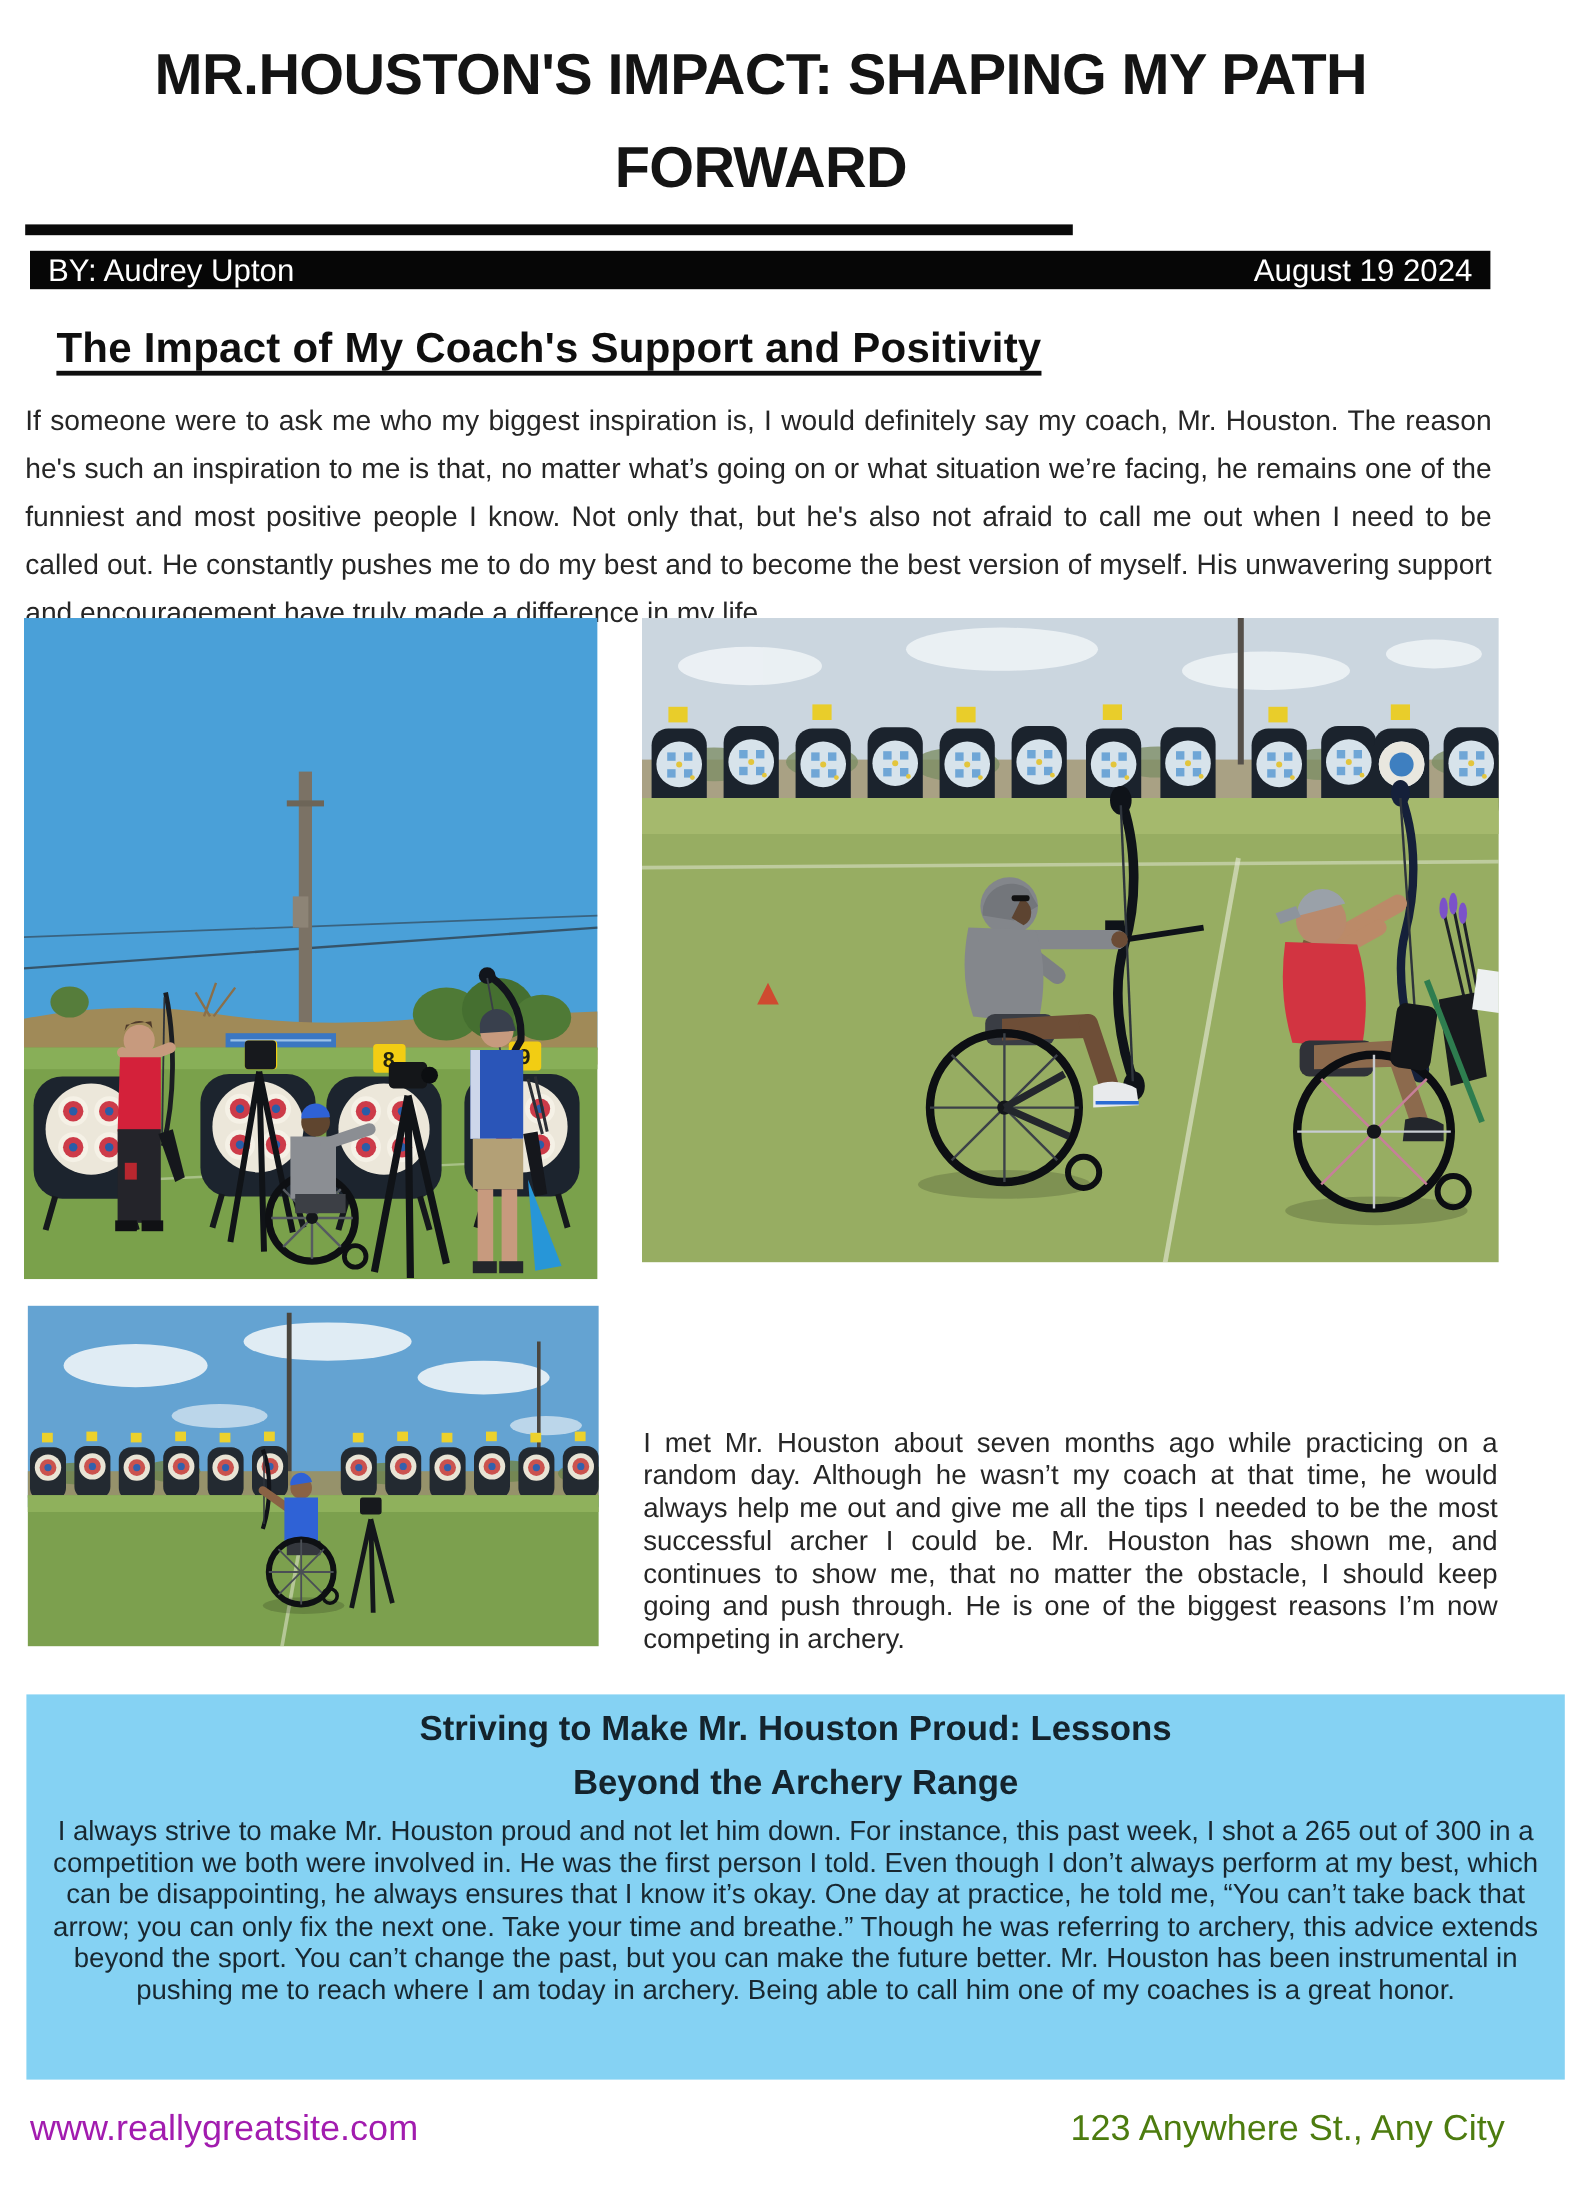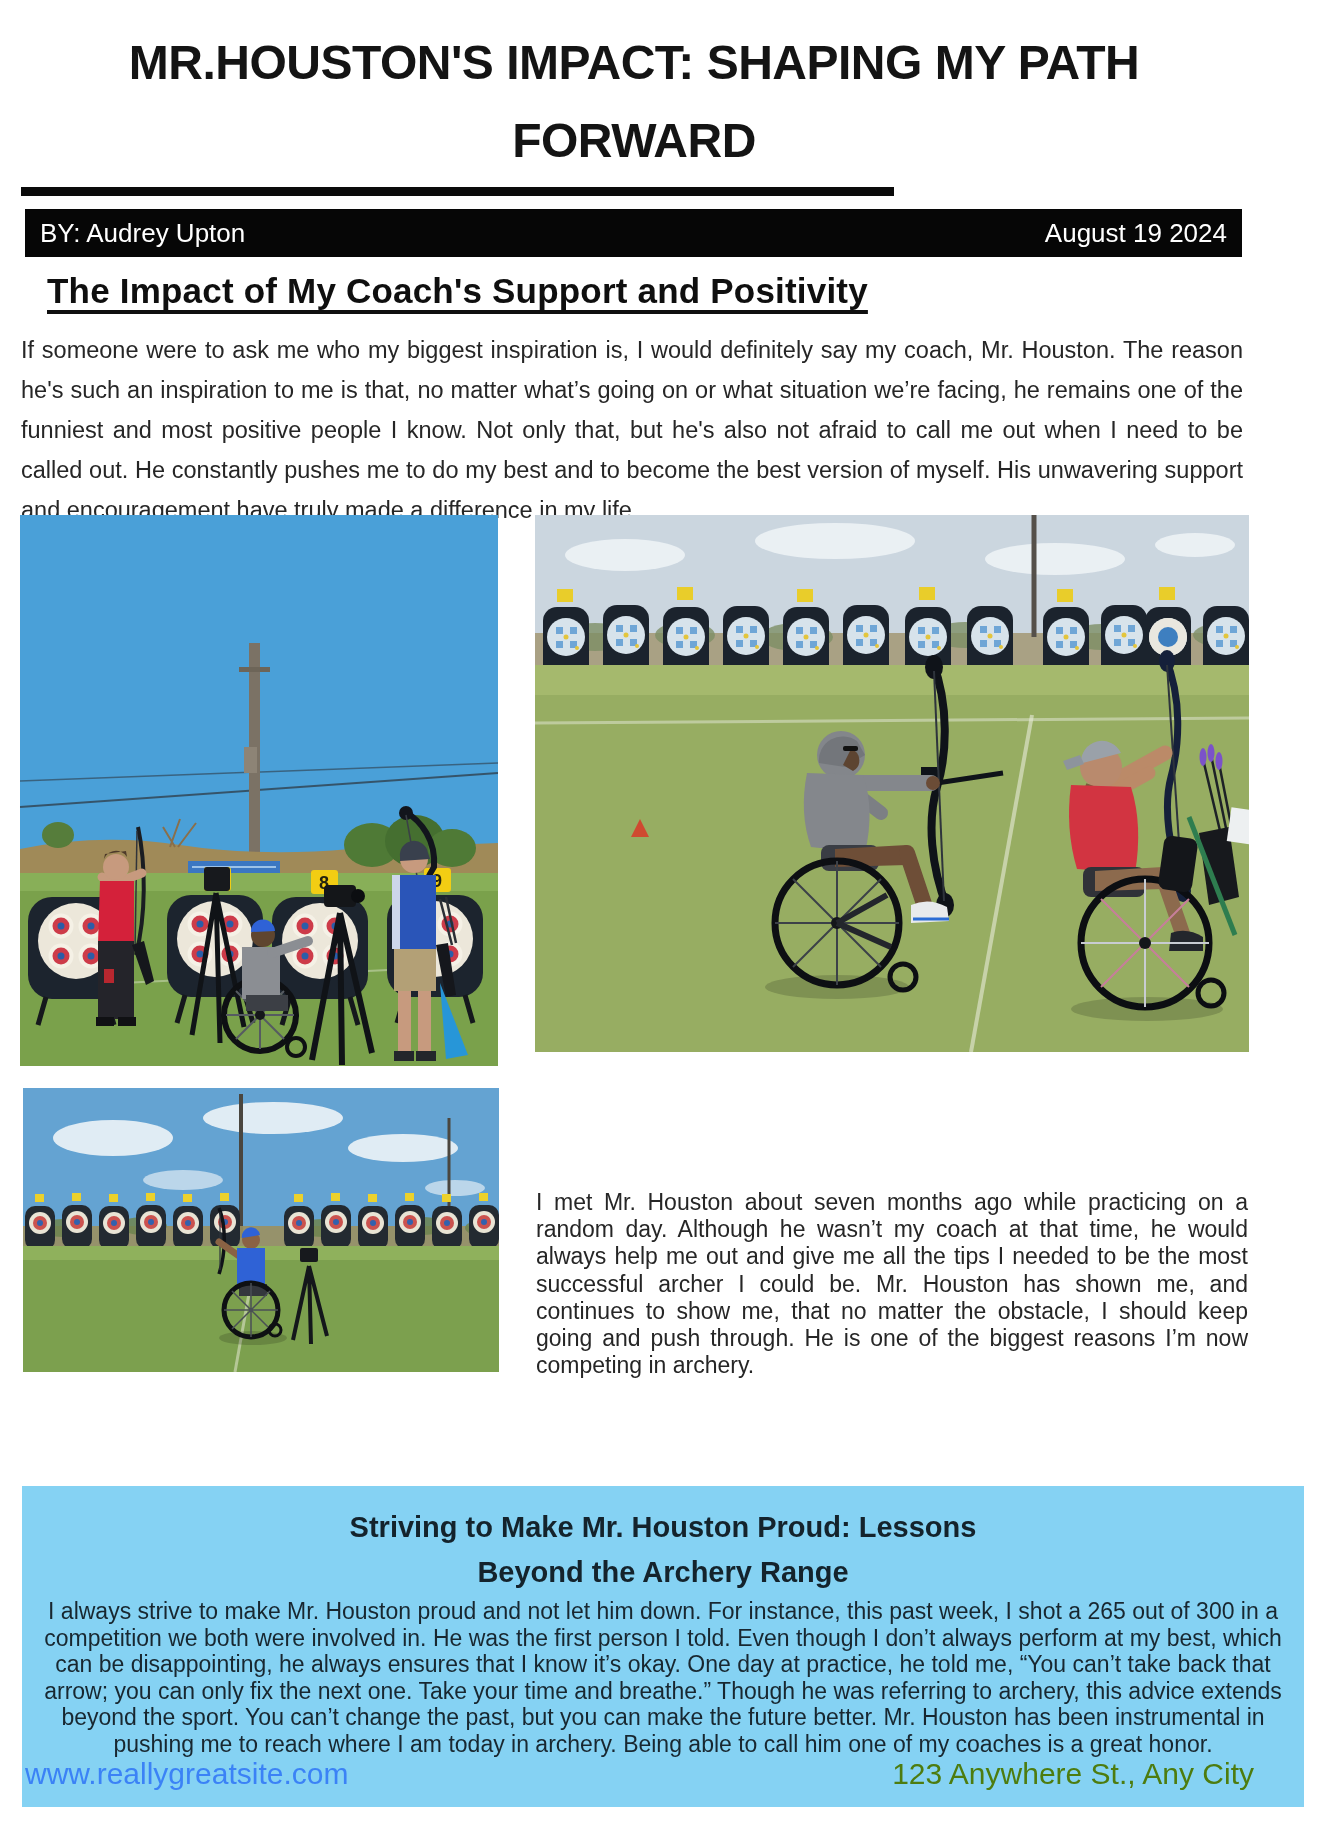--- a/index.html
+++ b/index.html
@@ -9,48 +9,48 @@
   .abs { position:absolute; }
 
   .title {
     left:34px; top:24px; width:1200px;
     text-align:center; font-size:48px; line-height:78px;
     font-weight:800; letter-spacing:-0.5px; color:#141414;
   }
   .divider { left:21px; top:187px; width:873px; height:9px; background:#0a0a0a; }
 
   .byline-bar {
-    left:25px; top:209px; width:1217px; height:48px; background:#060606;
+    left:25px; top:209px; width:1217px; height:32px; background:#060606;
     display:flex; justify-content:space-between; align-items:center;
     padding:0 15px; color:#ffffff; font-size:26px; font-weight:400;text-align:center;
   }
 
   .h2 { left:21px; top:271px; width:1240px; font-size:35px; font-weight:700; color:#0f0f0f; letter-spacing:0.2px;margin-left:26px; }
   .h2 span { text-decoration:underline; text-decoration-thickness:3.5px; text-underline-offset:7px; }
 
   .para { text-align:justify; color:#262626; }
   .para1 { left:21px; top:330px; width:1222px; font-size:23.5px; line-height:40px; }
   .para2 { left:536px; top:1189px; width:712px; font-size:23px; line-height:27.2px; }
 
   .h3 { left:546px; top:1097px; width:706px; font-size:30.5px; line-height:41px; font-weight:700; color:#1e1e1e; }
 
   .photo { display:block; }
   .photo1 { left:20px;  top:515px; }
   .photo2 { left:535px; top:515px; }
   .photo3 { left:23px;  top:1088px; }
 
   .callout {
-    left:22px; top:1486px; width:1282px; height:321px;
-    padding-top:22px; text-align:center;
+    left:22px; top:1412px; width:1282px; height:321px;
+    padding-top:10px; text-align:center;
   }
   .callout .ch { font-size:29px; line-height:38px; font-weight:700; color:#14232c; }
   .callout .ch + .ch { margin-top:7px; }
   .callout p { margin:7px auto 12px; width:1238px; font-size:23px; line-height:26.6px; color:#182730; text-align:center; }
 
-  .footer-left  { left:25px; top:1757px; font-size:30px; color:#3b82f6; }
+  .footer-left  { left:25px; top:1757px; font-size:30px; color:#a21caf; }
   .footer-right { right:72px; top:1757px; font-size:30px; color:#4d7c0f; }
 
   svg text { font-family:"Liberation Sans", sans-serif; }
 </style>
 </head>
 <body>
 
 <div class="page">
 
   <h1 class="abs title">MR.HOUSTON'S IMPACT: SHAPING MY PATH FORWARD</h1>

